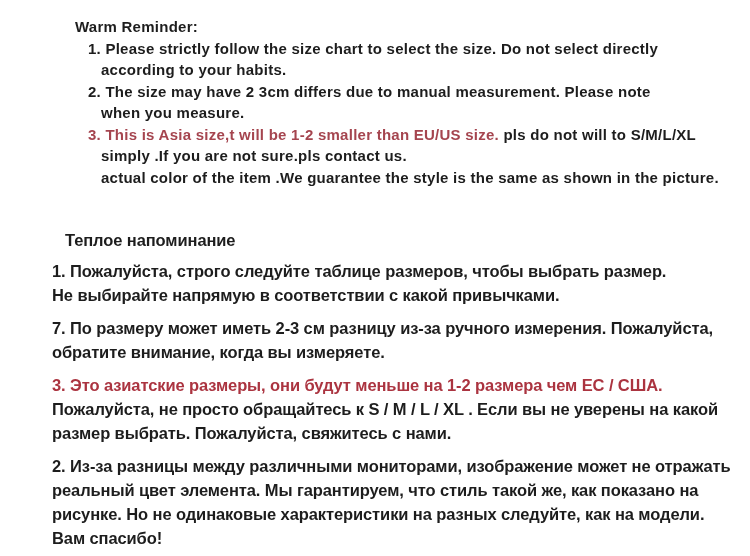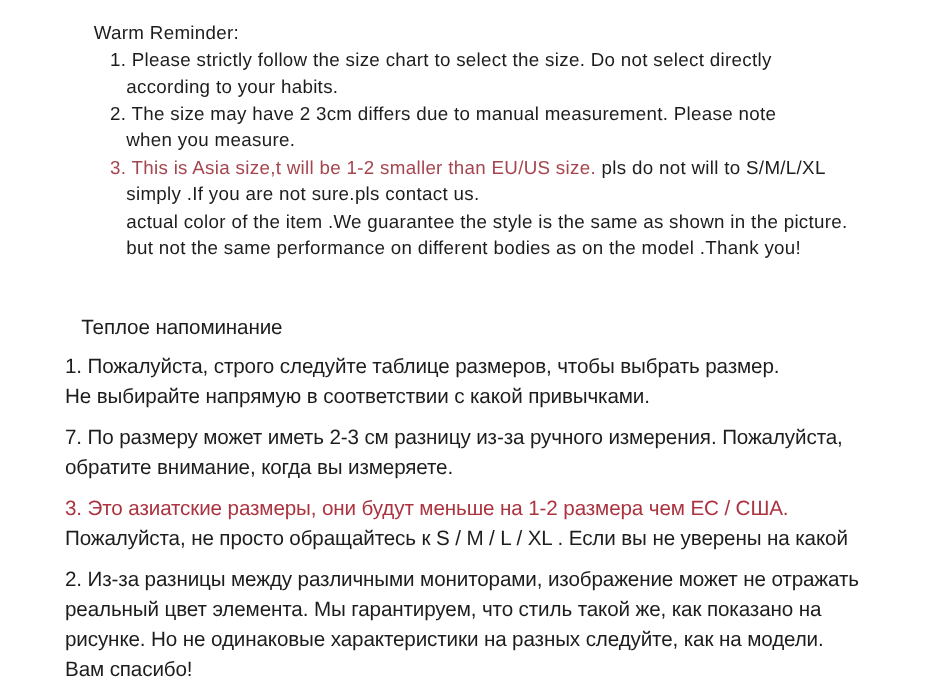--- a/index.html
+++ b/index.html
@@ -9,21 +9,21 @@
   }
   html,body{margin:0;padding:0;}
   body{
     width:750px;
     height:556px;
     background:#ffffff;
     overflow:hidden;
     font-family:"Liberation Sans", sans-serif;
     color:var(--ink);
   }
-  .doc{width:750px;height:556px;position:relative;}
+  .doc{width:750px;height:556px;position:relative;font-weight:bold;}
 
   
   .en-block{
     padding-top:16px;
     font-size:15px;
     line-height:21.5px;
     letter-spacing:0.25px;
     white-space:nowrap;
   }
   .en-title{margin-left:75px;}
@@ -64,21 +64,20 @@
         <div class="en-line en-cont">when you measure.</div>
       </div>
 
       <div>
         <div class="en-line"><span class="red-en">3. This is Asia size,t will be 1-2 smaller than EU/US size.</span><span> pls do not will to S/M/L/XL</span></div>
         <div class="en-line en-cont">simply .If you are not sure.pls contact us.</div>
       </div>
 
       <div>
         <div class="en-line en-cont">actual color of the item .We guarantee the style is the same as shown in the picture.</div>
-        <div class="en-line en-cont">but not the same performance on different bodies as on the model .Thank you!</div>
       </div>
 
     </div>
   </section>
 
   <section class="ru-block">
     <div class="ru-title">Теплое напоминание</div>
 
     <div class="ru-item">
       <div>1. Пожалуйста, строго следуйте таблице размеров, чтобы выбрать размер.</div>
@@ -86,20 +85,21 @@
     </div>
 
     <div class="ru-item ru-item-gap">
       <div>7. По размеру может иметь 2-3 см разницу из-за ручного измерения. Пожалуйста,</div>
       <div>обратите внимание, когда вы измеряете.</div>
     </div>
 
     <div class="ru-item ru-item-gap">
       <div class="red-ru">3. Это азиатские размеры, они будут меньше на 1-2 размера чем ЕС / США.</div>
       <div>Пожалуйста, не просто обращайтесь к S / M / L / XL . Если вы не уверены на какой</div>
+      <div>размер выбрать. Пожалуйста, свяжитесь с нами.</div>
     </div>
 
     <div class="ru-item ru-item-gap">
       <div>2. Из-за разницы между различными мониторами, изображение может не отражать</div>
       <div>реальный цвет элемента. Мы гарантируем, что стиль такой же, как показано на</div>
       <div>рисунке. Но не одинаковые характеристики на разных следуйте, как на модели.</div>
       <div>Вам спасибо!</div>
     </div>
 
   </section>

